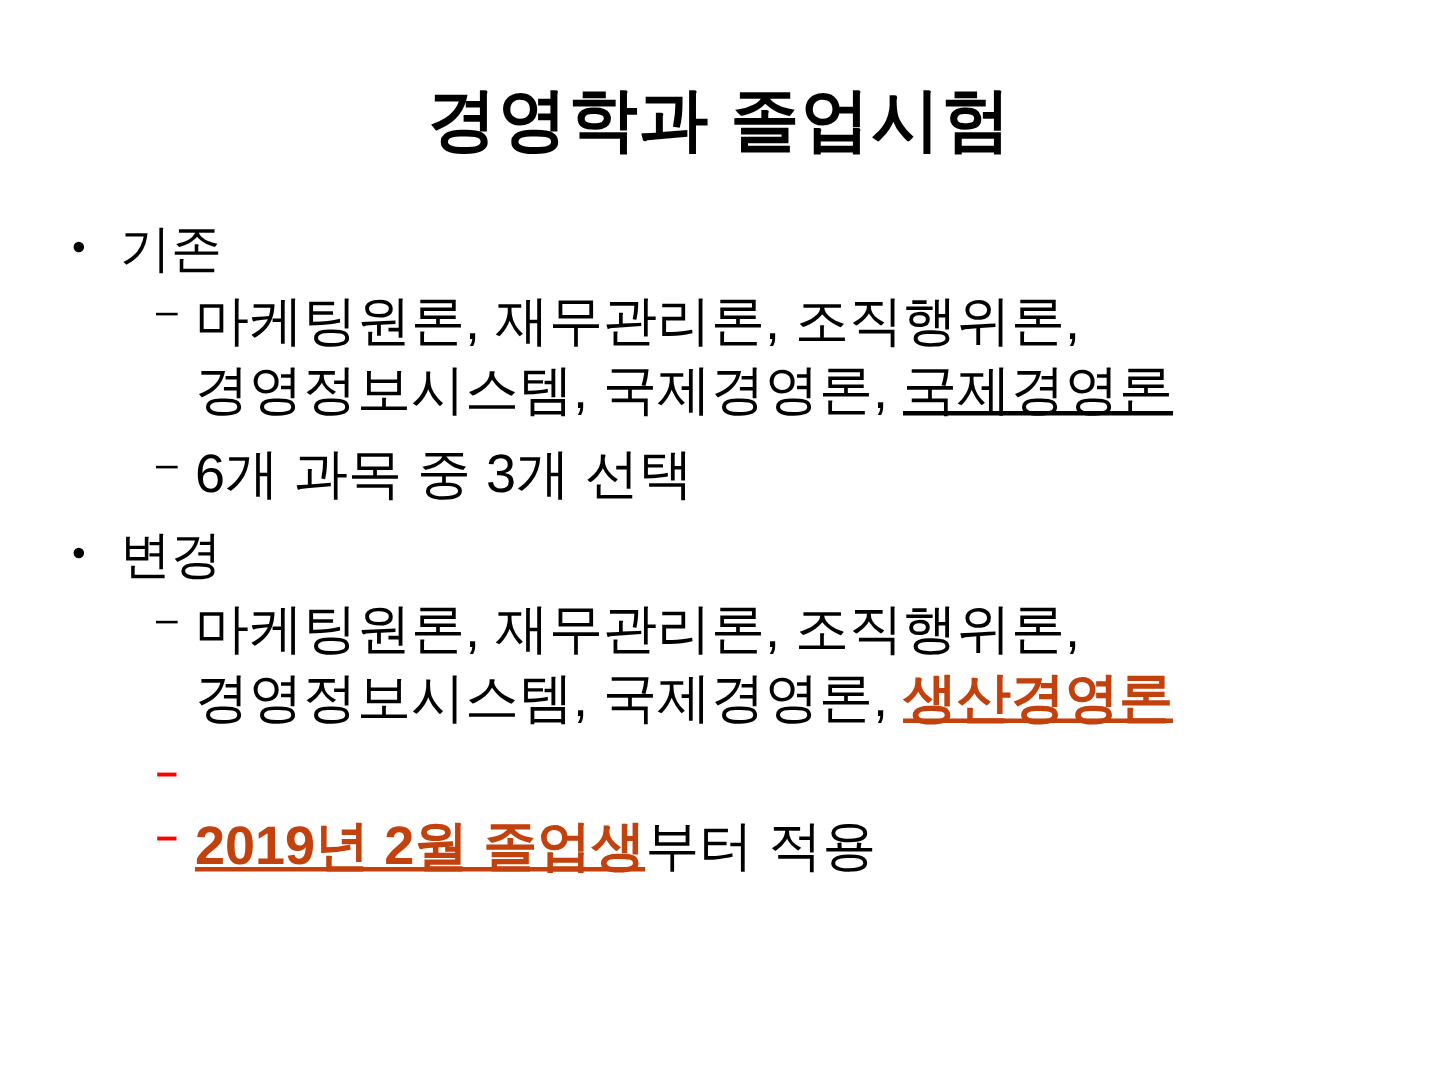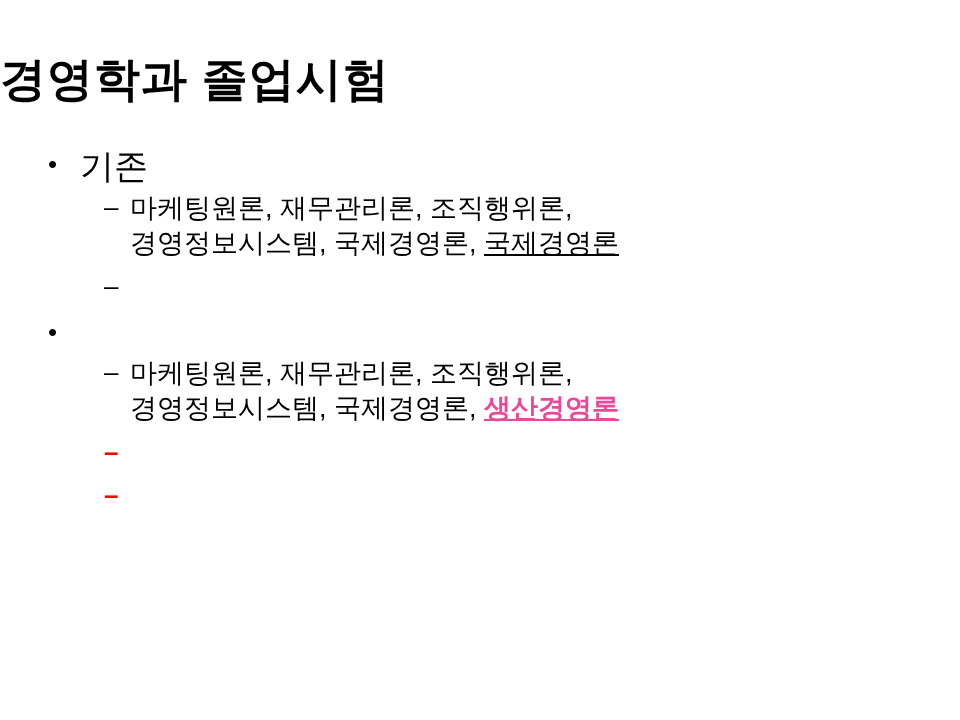--- a/index.html
+++ b/index.html
@@ -14,20 +14,21 @@
     color: #000000;
     overflow: hidden;
   }
   .slide {
     position: relative;
     width: 960px;
     height: 720px;
     box-sizing: border-box;
   }
   .slide-title {
+    text-align: center;
     font-size: 46px;
     font-weight: bold;
     letter-spacing: 1px;
     margin: 0;
     padding-top: 54px;
     line-height: 1.1;
   }
   .body-block {
     margin-top: 40px;
     padding-left: 48px;
@@ -61,27 +62,27 @@
     margin-left: 56px;
     margin-top: 4px;
     margin-bottom: 4px;
   }
   .lvl2 .dash {
     width: 26px;
     flex: none;
     font-size: 26px;
   }
   .lvl2 .txt {
-    font-size: 27px;
+    font-size: 36px;
   }
   .u {
     text-decoration: underline;
   }
   .red-u {
-    color: #ec4899;
+    color: #c2410c;
     font-weight: bold;
     text-decoration: underline;
   }
   .dash-red {
     color: #ff0000;
     font-weight: bold;
   }
   .tight {
     margin-top: 10px;
   }
@@ -103,36 +104,39 @@
     <div class="lvl2">
       <span class="dash">–</span>
       <span class="txt">
         <span>마케팅원론, 재무관리론, 조직행위론,</span><br>
         <span>경영정보시스템, 국제경영론, </span><span class="u">국제경영론</span>
       </span>
     </div>
 
     <div class="lvl2 tight">
       <span class="dash">–</span>
+      <span class="txt">6개 과목 중 3개 선택</span>
     </div>
 
     <div class="lvl1 tight">
       <span class="bullet">•</span>
+      <span class="txt">변경</span>
     </div>
 
     <div class="lvl2">
       <span class="dash">–</span>
       <span class="txt">
         <span>마케팅원론, 재무관리론, 조직행위론,</span><br>
         <span>경영정보시스템, 국제경영론, </span><span class="red-u">생산경영론</span>
       </span>
     </div>
 
     <div class="lvl2 tight">
       <span class="dash dash-red">–</span>
     </div>
 
     <div class="lvl2 tight">
       <span class="dash dash-red">–</span>
+      <span class="txt"><span class="red-u">2019년 2월 졸업생</span><span>부터 적용</span></span>
     </div>
 
   </div>
 </div>
 
 </body></html>

